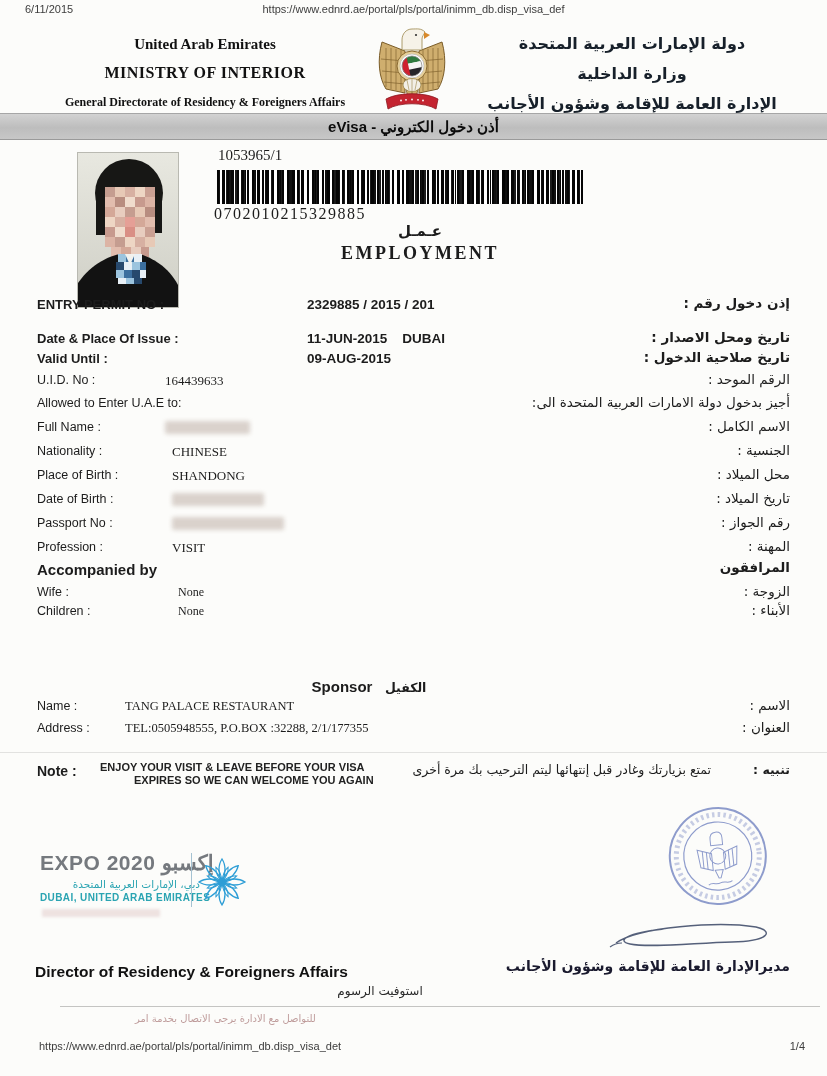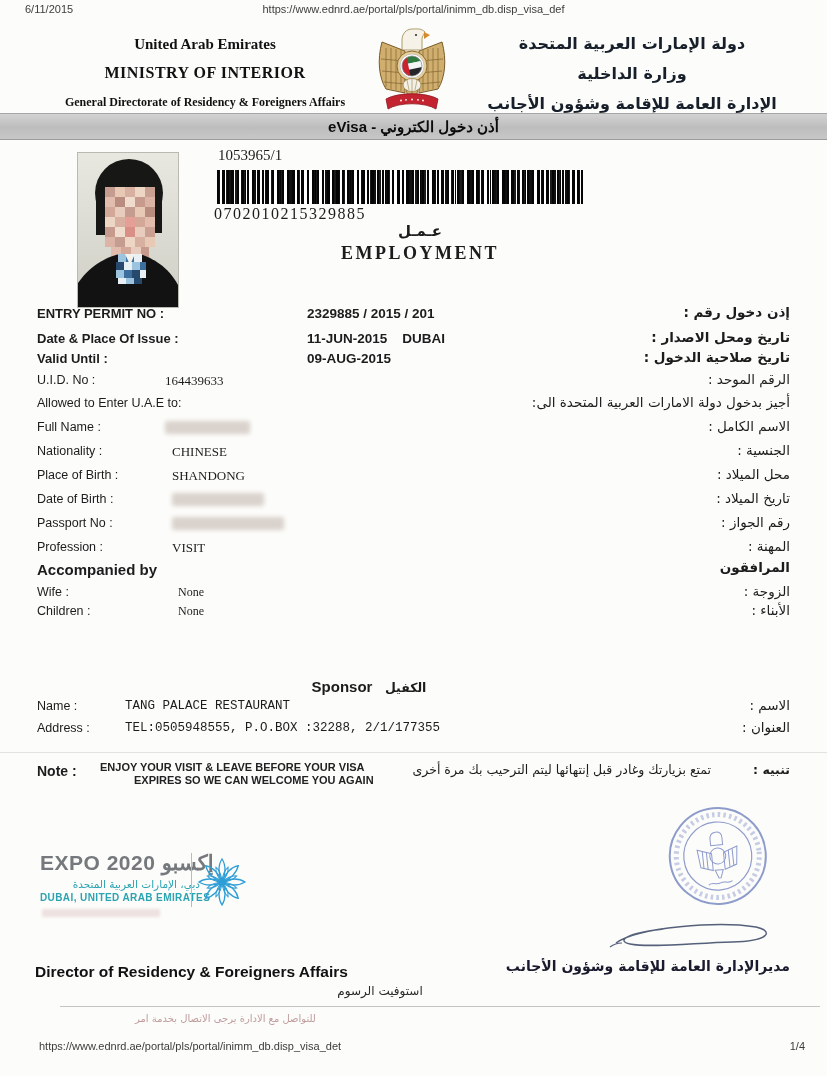--- a/index.html
+++ b/index.html
@@ -48,21 +48,21 @@
   .row{left:0;width:827px;height:18px;font-size:12.5px;}
   .row .lbl{position:absolute;left:37px;white-space:pre;}
   .row .val{position:absolute;white-space:pre;}
   .row .arl{position:absolute;right:37px;font-family:"DejaVu Sans",sans-serif;direction:rtl;unicode-bidi:plaintext;font-size:13.5px;top:-2px;}
   .row.bold .lbl,.row.bold .val,.row.bold .arl{font-weight:700;}
   .row.bold .lbl{font-size:13px;}
   .val.permit{left:307px;font-size:13.5px;}
   .val.serifv{left:172px;font-family:"Liberation Serif",serif;font-size:13px;font-weight:400;}
   .val.uidv{left:165px;font-family:"Liberation Serif",serif;font-size:13px;}
   .val.nonev{left:178px;font-family:"Liberation Serif",serif;font-size:12px;}
-  .val.sponsv{left:125px;font-family:Liberation Mono, monospace;font-size:12.5px;text-align:right;}
+  .val.sponsv{left:125px;font-family:Liberation Serif, serif;font-size:12.5px;text-align:right;}
   .redacted{position:absolute;height:13px;background:#dad2cc;border-radius:2px;filter:blur(2px);}
   .sec-title{font-weight:700;font-size:15px;}
   
   .note-en{position:absolute;left:100px;top:1px;font-size:11px;font-weight:700;line-height:13px;color:#222;}
   .note-ar{position:absolute;right:37px;top:2px;direction:rtl;font-family:"DejaVu Sans",sans-serif;font-size:12.5px;}
   .note-ar .nlbl{font-weight:700;margin-left:38px;}
   .divider{background:#e2e2e0;height:1px;}
   
   .expo{left:40px;top:851px;width:160px;}
   .expo .e1{font-size:21px;font-weight:700;color:#75797e;letter-spacing:.5px;white-space:nowrap;}
@@ -225,21 +225,21 @@
 
   <div class="abs serif file-no">1053965/1</div>
   <div class="abs barcode"></div>
   <div class="abs serif barcode-num">0702010215329885</div>
 
   <div class="abs vtype">
     <div class="ar-t ar">عـمـل</div>
     <div class="en-t">EMPLOYMENT</div>
   </div>
 
-  <div class="abs row bold" style="top:306px;">
+  <div class="abs row bold" style="top:297px;">
     <span class="lbl">ENTRY PERMIT NO :</span>
     <span class="val permit">2329885 / 2015 / 201</span>
     <span class="arl">إذن دخول رقم :</span>
   </div>
   <div class="abs row bold" style="top:331px;">
     <span class="lbl">Date &amp; Place Of Issue :</span>
     <span class="val permit">11-JUN-2015    DUBAI</span>
     <span class="arl">تاريخ ومحل الاصدار :</span>
   </div>
   <div class="abs row bold" style="top:351px;">

